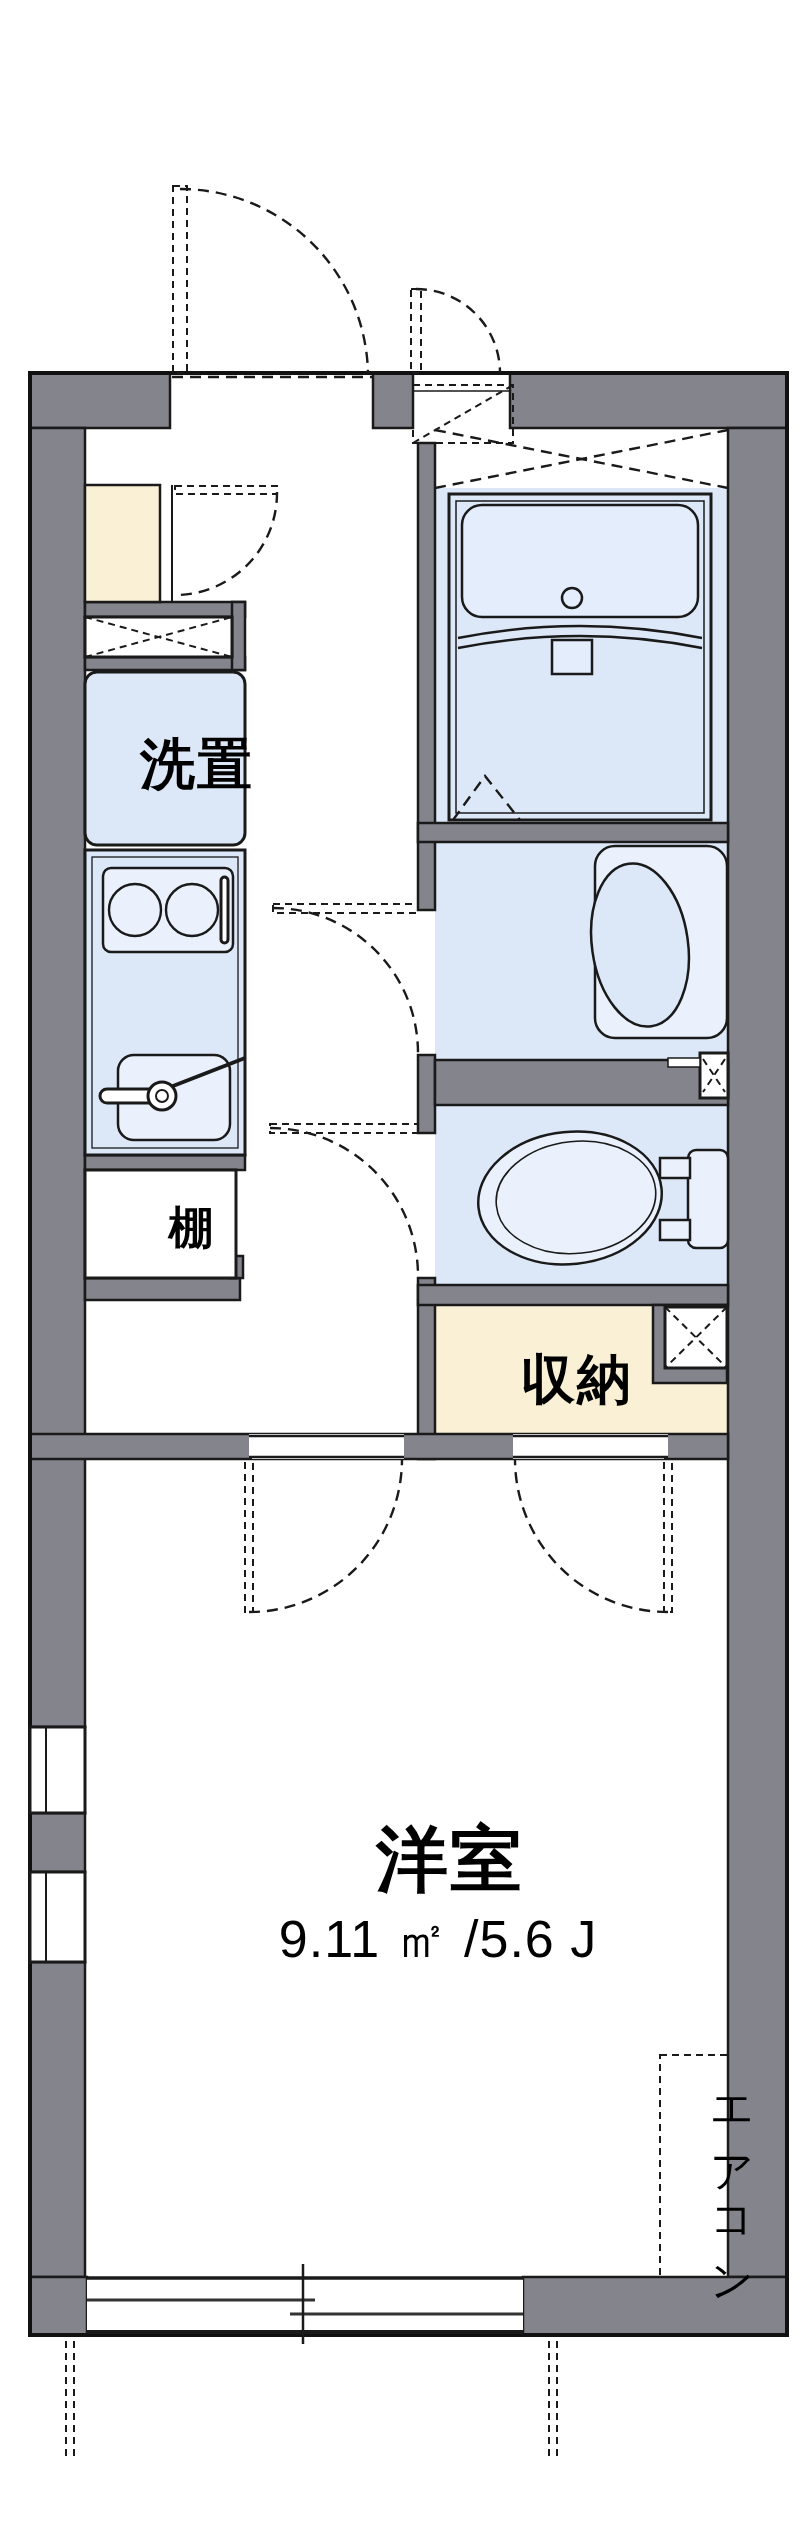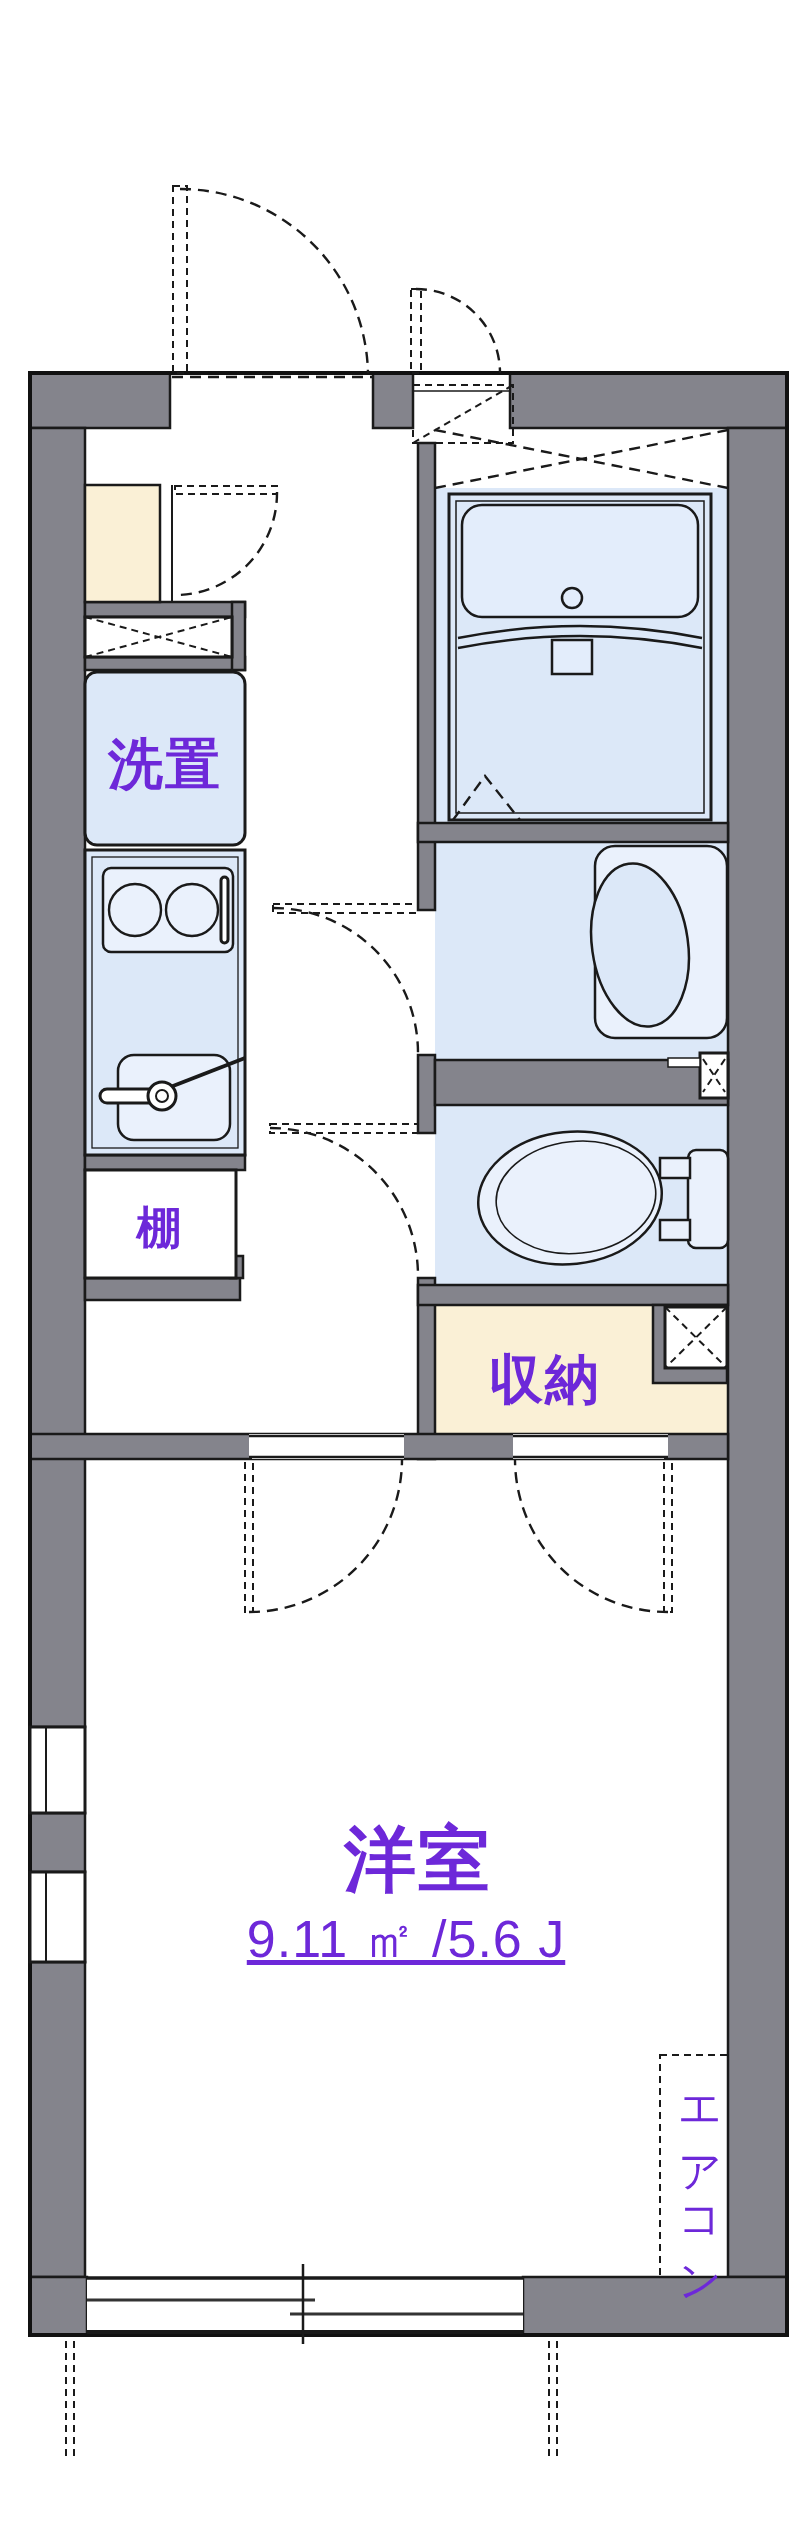--- a/index.html
+++ b/index.html
@@ -11,21 +11,21 @@
   .roomblue{fill:var(--room-blue,#dce8f8);}
   .fix{fill:var(--fixture-blue,#eaf1fc);stroke:var(--line,#1a1a1a);stroke-width:2.5;}
   .tub{fill:var(--tub-blue,#e3edfb);stroke:var(--line,#1a1a1a);stroke-width:2.5;}
   .cream{fill:var(--cream,#faf0d6);stroke:var(--line,#1a1a1a);stroke-width:2.5;}
   .whitebox{fill:#ffffff;stroke:var(--line,#1a1a1a);stroke-width:3;}
   .whiteflat{fill:#ffffff;}
   .ln{stroke:var(--line,#1a1a1a);fill:none;}
   .dash{stroke:var(--line,#1a1a1a);fill:none;stroke-width:2.4;stroke-dasharray:11 7;}
   .dashfine{stroke:var(--line,#1a1a1a);fill:none;stroke-width:2;stroke-dasharray:7 5;}
   .label{position:absolute;transform:translateX(-50%);white-space:nowrap;
-         font-weight:600;color:#6d28d9;letter-spacing:2px;}
+         font-weight:600;color:#000000;letter-spacing:2px;margin-left:32px;}
   .lbl-living{font-size:72px;}
   .lbl-area{font-size:52px;font-weight:500;letter-spacing:1px;}
   .lbl-storage{font-size:54px;}
   .lbl-laundry{font-size:55px;}
   .lbl-shelf{font-size:45px;}
   .lbl-aircon{font-size:43px;writing-mode:vertical-rl;text-orientation:upright;
               transform:none;letter-spacing:6px;font-weight:500;}
 </style>
 </head>
 <body>
@@ -209,19 +209,19 @@
     <rect class="dashfine" x="245" y="1459" width="8" height="153" fill="none"></rect>
     <path class="dash" d="M 249,1612 A 153 153 0 0 0 402,1459"></path>
     <rect class="dashfine" x="664" y="1459" width="8" height="153" fill="none"></rect>
     <path class="dash" d="M 668,1612 A 153 153 0 0 1 515,1459"></path>
   </g>
 
   <rect class="dashfine" x="660" y="2055" width="68" height="222" fill="#ffffff"></rect>
 </svg>
 
 <div class="label lbl-living" style="left:418px;top:1812px;">洋室</div>
-<div class="label lbl-area" style="left:406px;top:1905px;text-decoration:underline;">9.11 ㎡ /5.6 J</div>
+<div class="label lbl-area" style="left:406px;top:1905px;">9.11 ㎡ /5.6 J</div>
 <div class="label lbl-storage" style="left:545px;top:1344px;">収納</div>
 <div class="label lbl-laundry" style="left:165px;top:728px;">洗置</div>
 <div class="label lbl-shelf" style="left:160px;top:1198px;">棚</div>
 <div class="label lbl-aircon" style="left:672px;top:2072px;">エアコン</div>
 
 </div>
 
 </body></html>

